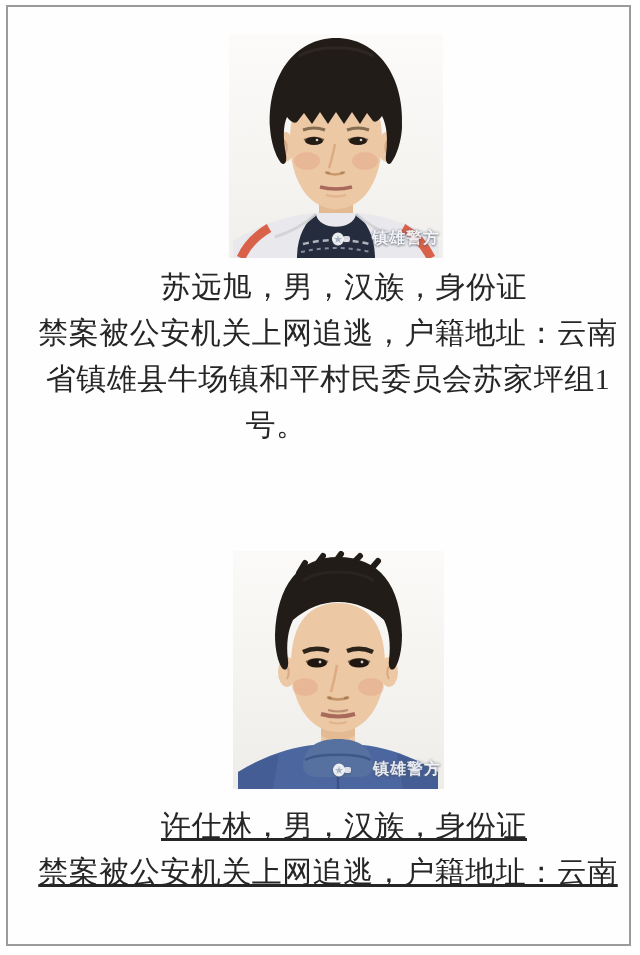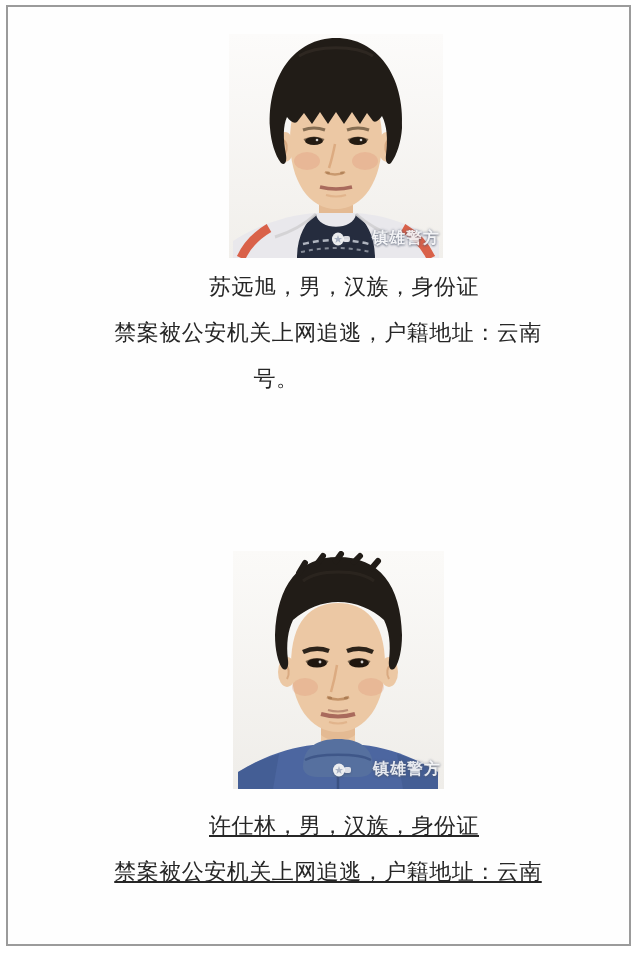--- a/index.html
+++ b/index.html
@@ -41,21 +41,21 @@
     color: var(--watermark, #f4f5f7);
     opacity: 0.92;
     text-shadow: 0 0 3px rgba(90,100,120,.85), 0 1px 2px rgba(70,80,100,.6);
     white-space: nowrap;
     margin-left: 16px;
   }
   .caption {
     position: absolute;
     left: 22px; width: 596px;
     text-align: center;
-    font-size: 22px;
+    font-size: 30px;
     line-height: 46px;
     color: var(--text, #262626);
     letter-spacing: 0.5px;
   }
   .caption-1 { top: 257px; }
   .caption-2 { top: 796px; text-decoration: underline; }
   .cap-line { white-space: nowrap; }
   .cap-line-name { transform: translateX(16px); }
   .cap-line-end  { transform: translateX(-52px); }
 </style>
@@ -122,20 +122,21 @@
             <rect x="12" y="5" width="7" height="6" rx="2" fill="#f4f5f7" opacity="0.85"></rect>
           </svg>
         </span>
         <span class="wm-text">镇雄警方</span>
       </div>
     </div>
 
     <div class="caption caption-1">
       <div class="cap-line cap-line-name">苏远旭，男，汉族，身份证</div>
       <div class="cap-line">禁案被公安机关上网追逃，户籍地址：云南</div>
+      <div class="cap-line">省镇雄县牛场镇和平村民委员会苏家坪组1</div>
       <div class="cap-line cap-line-end">号。</div>
     </div>
   </section>
 
   <section>
 
     <div class="photo photo-2">
       <svg viewBox="0 0 211 238" xmlns="http://www.w3.org/2000/svg">
         <defs>
           <linearGradient id="bg2" x1="0" y1="0" x2="0" y2="1">

